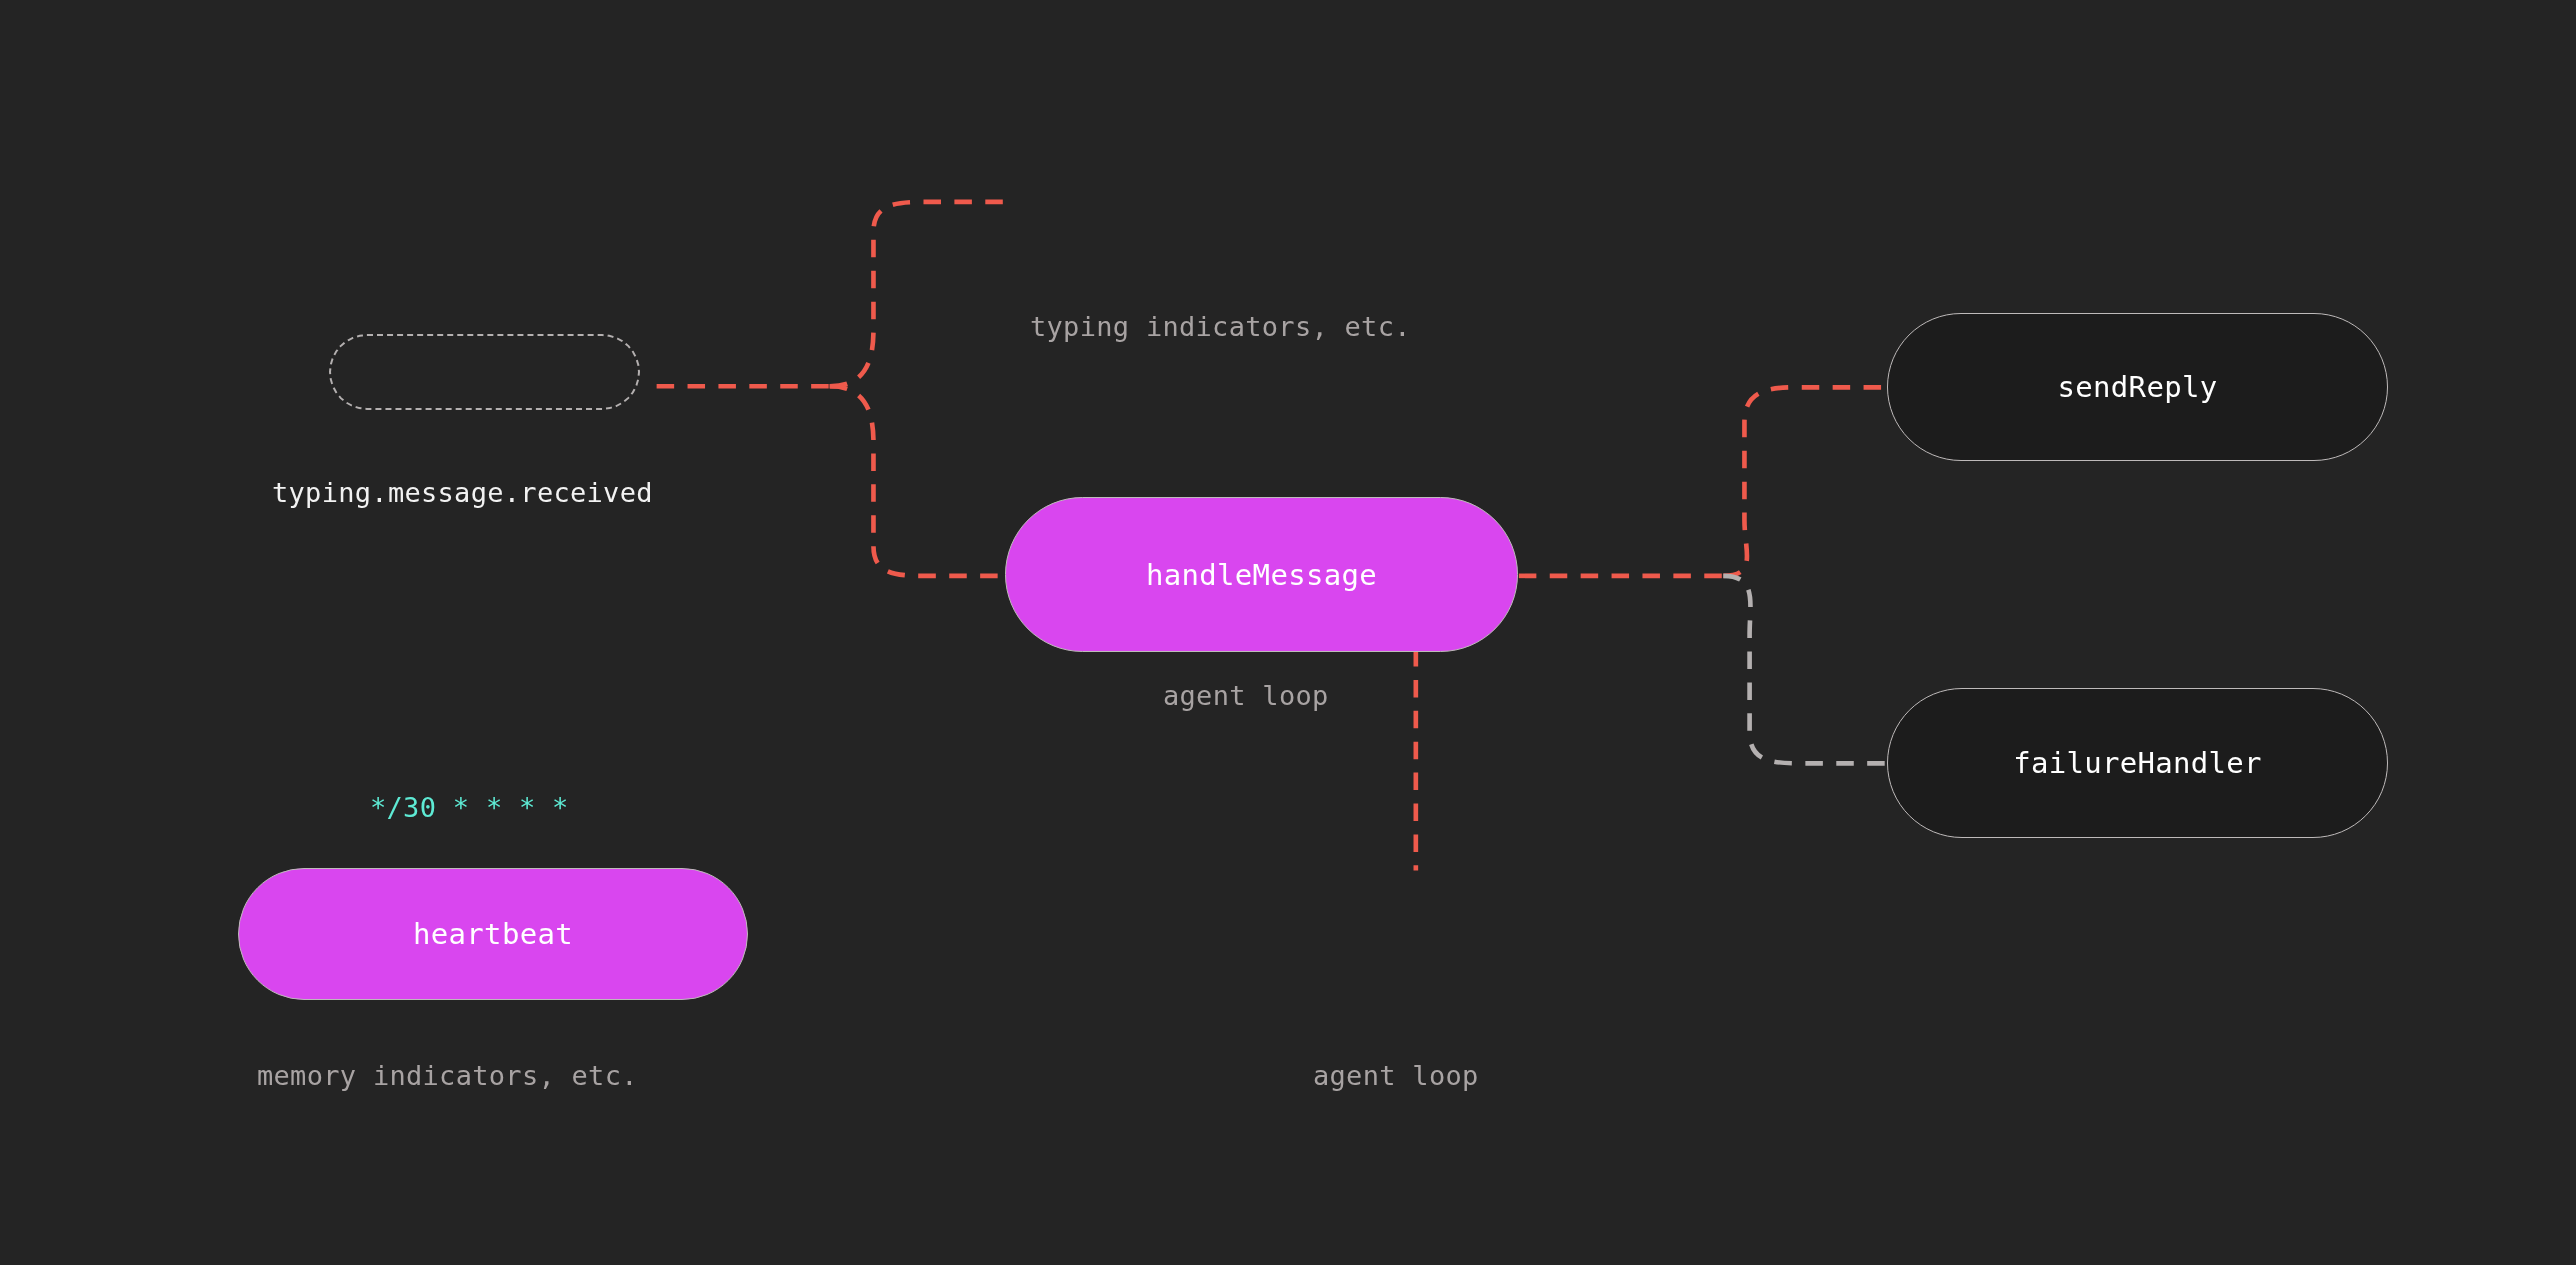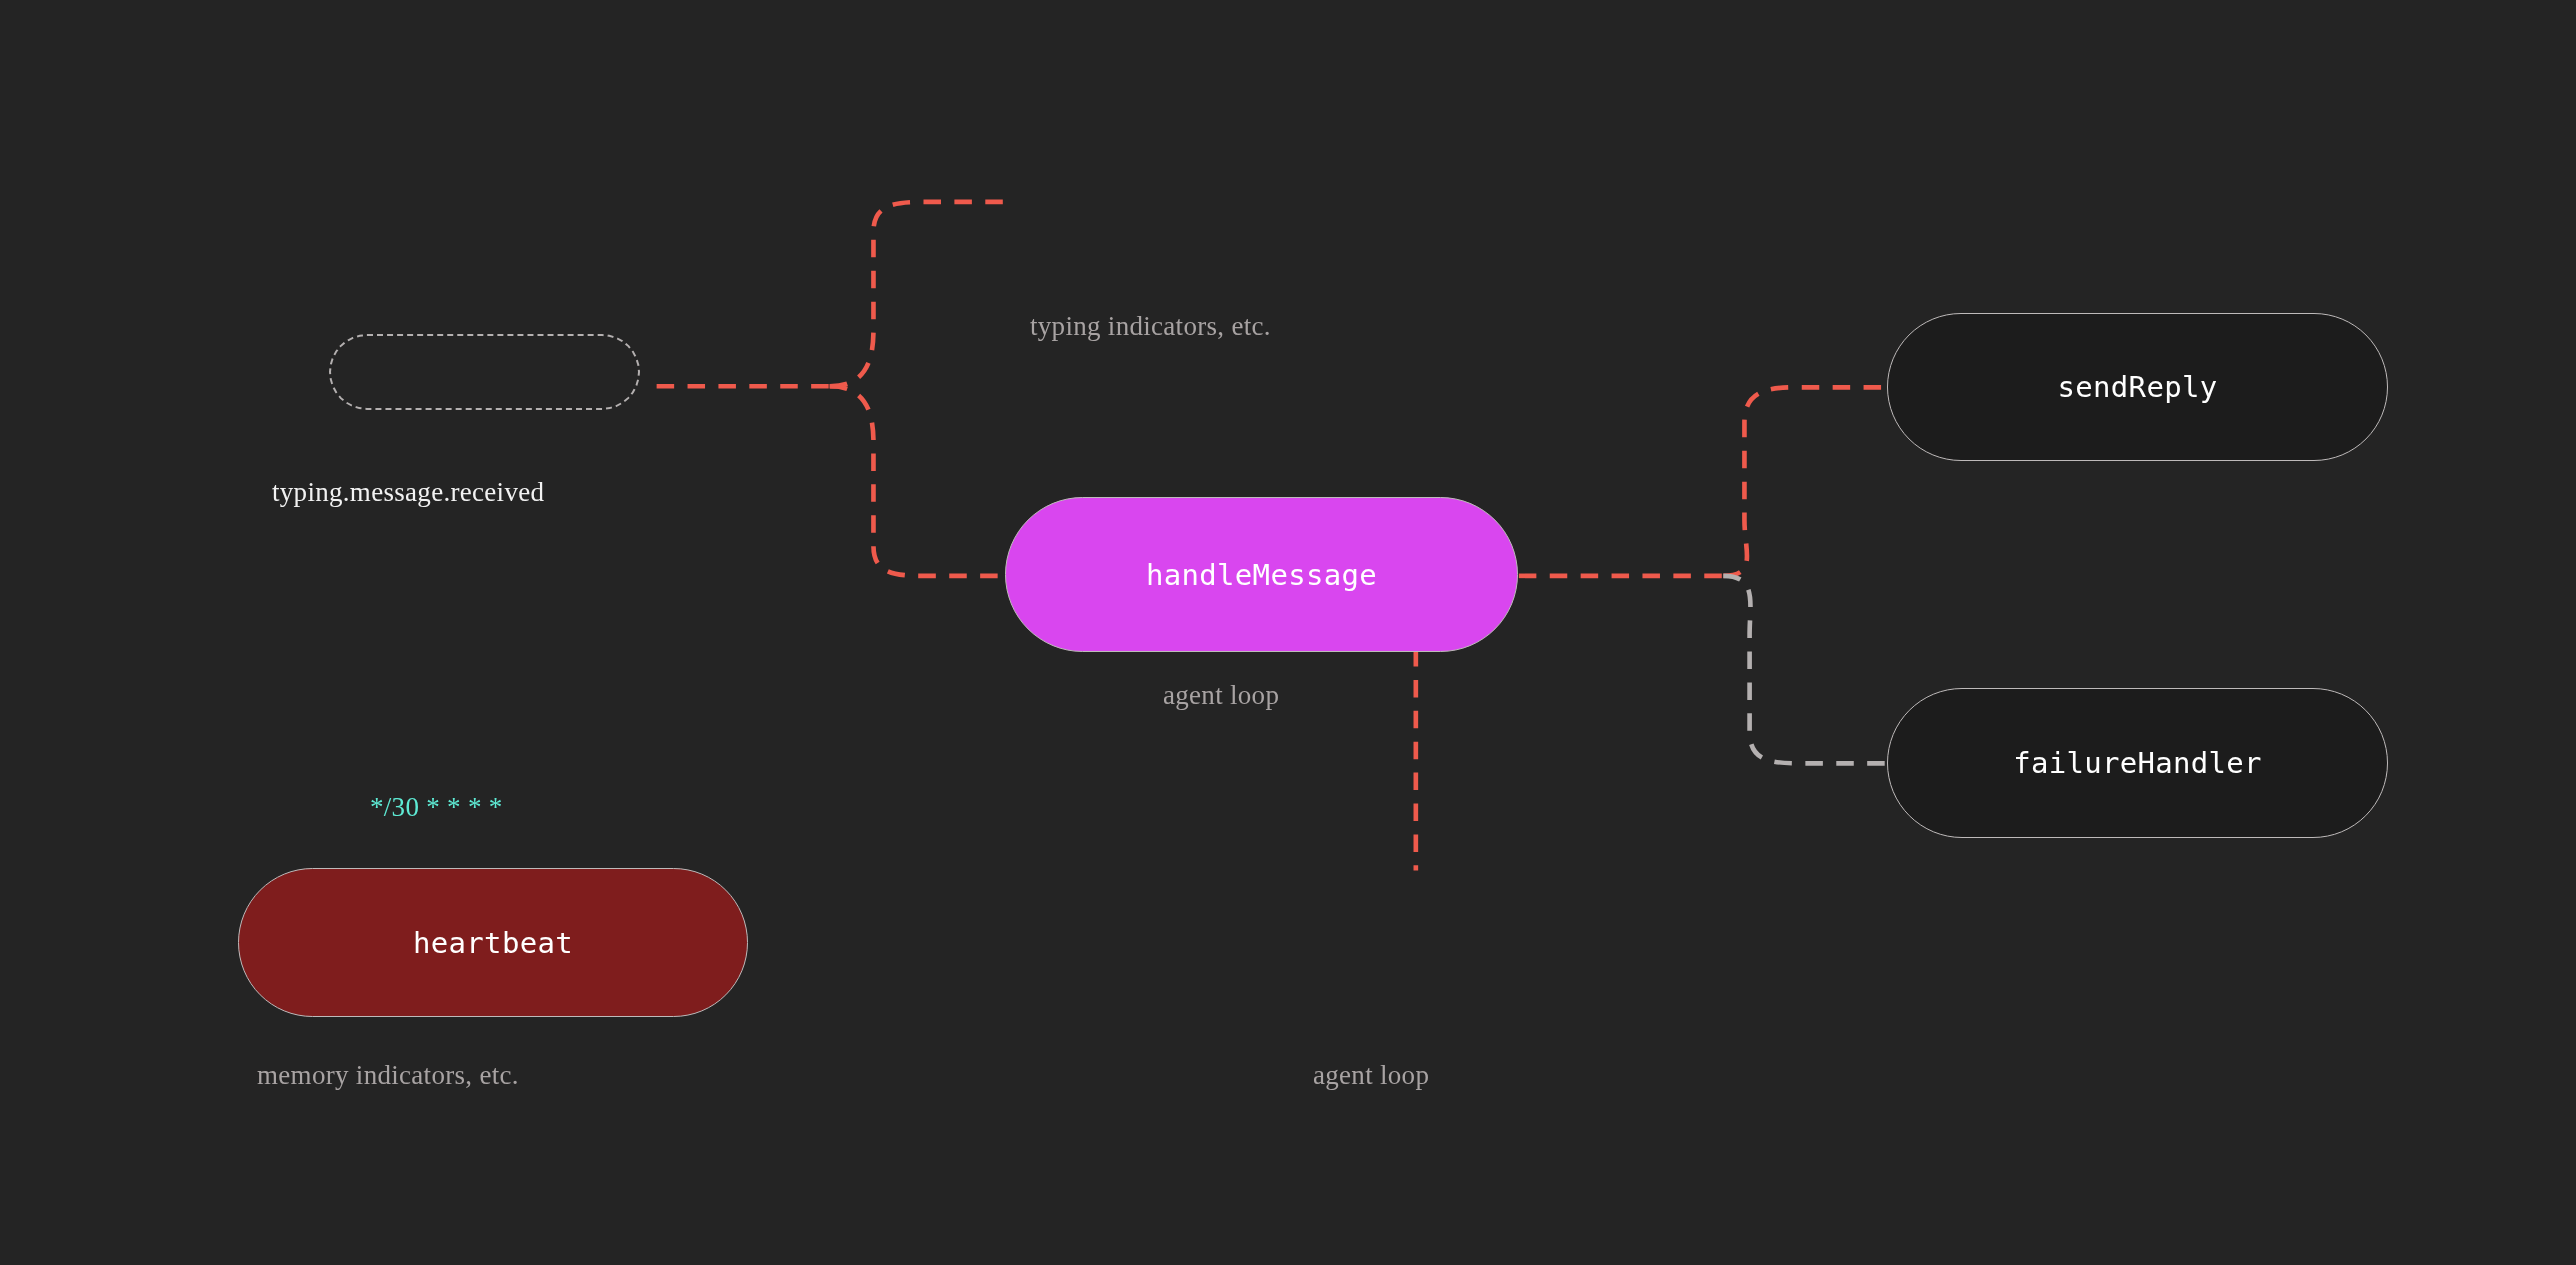--- a/index.html
+++ b/index.html
@@ -43,21 +43,20 @@
     border-style: dashed;
     border-width: 2.1px;
     border-color: #b4b0b0;
   }
   .caption {
     position: absolute;
     color: #a8a3a3;
     font-size: 27px;
     white-space: nowrap;
     letter-spacing: 0.3px;
-    font-family: Liberation Serif, serif;
   }
   .caption.bright {
     color: #f2f2f2;
   }
 </style>
 </head>
 <body>
 
 <div id="stage" style="background: rgb(36, 36, 36);">
 
@@ -89,21 +88,21 @@
 
   <div class="node" style="left: 1887px; top: 313px; width: 501px; height: 148px; background: rgb(28, 28, 28); border-color: rgb(190, 186, 186); color: rgb(255, 255, 255);">
     <span>sendReply</span>
   </div>
 
   <div class="node" style="left: 1887px; top: 688px; width: 501px; height: 150px; background: rgb(28, 28, 28); border-color: rgb(190, 186, 186); color: rgb(255, 255, 255);">
     <span>failureHandler</span>
   </div>
 
 
-  <div class="node" style="left: 238px; top: 868px; width: 510px; height: 149px; background: #7f1d1d; border-color: rgb(190, 186, 186); color: rgb(255, 255, 255);">
+  <div class="node" style="left: 238px; top: 868px; width: 510px; height: 132px; background: #d946ef; border-color: rgb(190, 186, 186); color: rgb(255, 255, 255);">
     <span>heartbeat</span>
   </div>
 
   <div class="caption bright" style="left:272px; top:477px;">typing.message.received</div>
 
   <div class="caption" style="left: 1030px; top: 311px; color: rgb(168, 163, 163);">typing indicators, etc.</div>
 
   <div class="caption" style="left: 1163px; top: 680px; color: rgb(168, 163, 163);">agent loop</div>
 
   <div class="caption" style="left: 1313px; top: 1060px; color: rgb(168, 163, 163);">agent loop</div>

